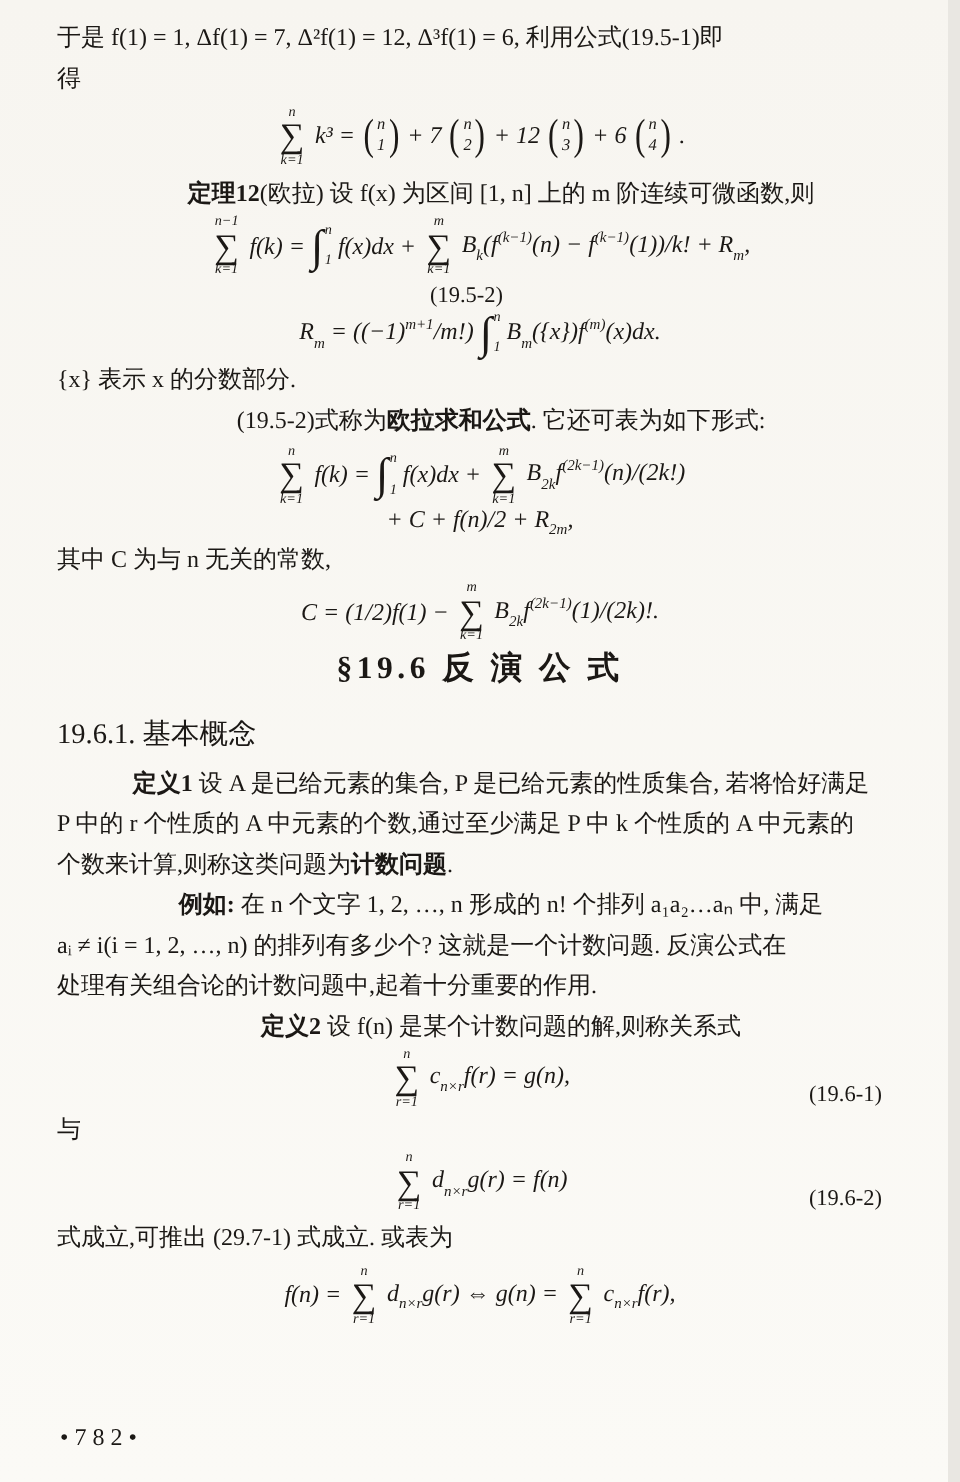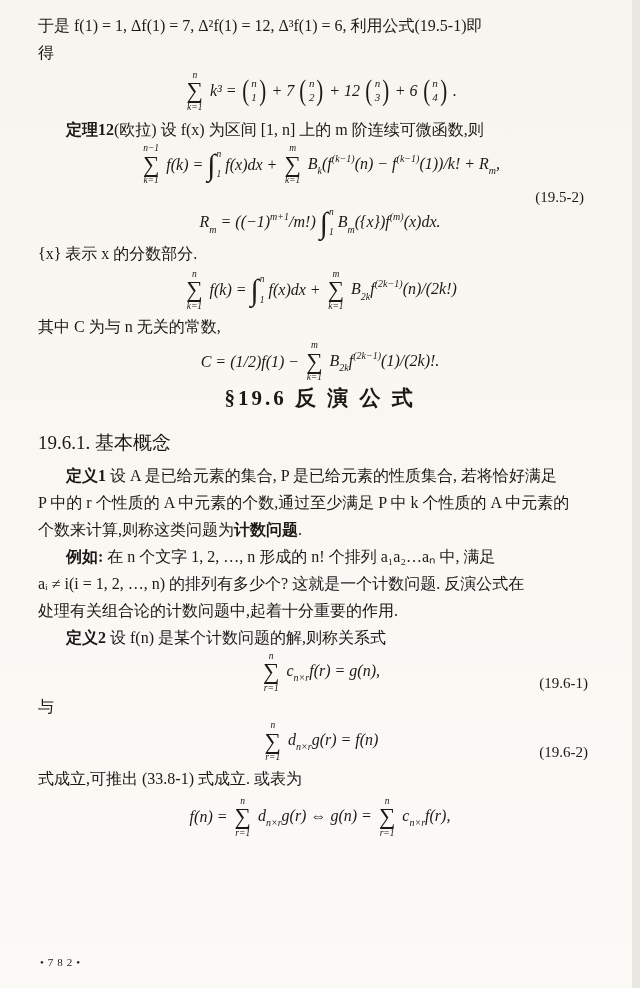--- a/index.html
+++ b/index.html
@@ -11,21 +11,21 @@
   .page{
     position:relative;
     width:632px;height:988px;
     box-sizing:border-box;
     padding:12px 30px 0 38px;
     background:linear-gradient(#f7f5f0,#fbfaf6);
     color:#1b1815;
     overflow:hidden;
   }
   .bline{font-size:16px;line-height:27px;white-space:nowrap;}
-  .indent{padding-left:28px;}
+  .indent{padding-left:28px;text-align:center;}
   .bd{font-weight:700;}
   .formula{
     display:flex;justify-content:center;align-items:center;
     font-size:16px;font-style:italic;position:relative;
     line-height:1.1;white-space:nowrap;
   }
   .mtx{margin:0 2px;white-space:pre;}
   .upright{font-style:normal;}
   .sum{display:inline-flex;flex-direction:column;align-items:center;line-height:1;margin:0 5px;}
   .sum .lim{font-size:9.5px;font-style:italic;line-height:1.1;}
@@ -33,27 +33,27 @@
   .intg{display:inline-flex;align-items:center;margin:0 2px;}
   .intg .isym{font-size:30px;font-style:normal;line-height:1;}
   .intg .ilims{display:inline-flex;flex-direction:column;justify-content:space-between;height:30px;font-size:9.5px;line-height:1;margin-left:1px;}
   .binom{display:inline-flex;align-items:center;margin:0 2px;}
   .binom .par{font-size:29px;font-style:normal;font-weight:400;line-height:.95;transform:scaleX(.72);}
   .binom .col{display:inline-flex;flex-direction:column;align-items:center;font-size:11px;line-height:1.25;margin:0 1px;}
   .formula sup{font-size:10px;position:relative;top:-1px;margin-top:14px;}
   .formula sub{font-size:10px;position:relative;bottom:-1px;}
   .txtsub{font-size:11px;vertical-align:sub;font-style:italic;}
   .flabel{position:absolute;right:14px;font-style:normal;font-size:15px;margin-top:22px;}
-  .eqlabel-line{text-align:right;font-size:15px;padding-right:18px;line-height:22px;}
+  .eqlabel-line{text-align:center;font-size:15px;padding-right:18px;line-height:22px;}
   .section-title{
     text-align:center;font-weight:700;font-size:21px;letter-spacing:3px;
     line-height:30px;
   }
   .subsection-title{font-size:19px;margin-top:16px;line-height:27px;}
-  .pageno{position:absolute;left:40px;bottom:20px;font-size:11px;letter-spacing:4px;}
+  .pageno{position:absolute;left:40px;bottom:20px;font-size:16px;letter-spacing:4px;}
   .sp6{height:6px;}.sp4{height:4px;}.sp2{height:2px;}
 </style>
 </head>
 <body>
 
 <div class="page">
 
   <div class="bline">于是 f(1) = 1, Δf(1) = 7, Δ²f(1) = 12, Δ³f(1) = 6, 利用公式(19.5-1)即</div>
   <div class="bline">得</div>
 
@@ -141,20 +141,23 @@
       <span class="ilims">
           <span>n</span>
           <span>1</span>
         </span>
     </span>
     <span class="mtx"><span>B</span><sub>m</sub><span>({x})f</span><sup>(m)</sup><span>(x)dx.</span></span>
   </div>
   <div class="sp2"></div>
 
   <div class="bline">{x} 表示 x 的分数部分.</div>
+  <div class="bline indent">
+    <span>(19.5-2)式称为</span><span class="bd">欧拉求和公式</span><span>. 它还可表为如下形式:</span>
+  </div>
   <div class="sp2"></div>
 
   <div class="formula">
     <span class="sum">
       <span class="lim">n</span>
       <span class="sig">∑</span>
       <span class="lim">k=1</span>
     </span>
     <span class="mtx">f(k) =</span>
     <span class="intg">
@@ -166,20 +169,23 @@
     </span>
     <span class="mtx">f(x)dx +</span>
     <span class="sum">
       <span class="lim">m</span>
       <span class="sig">∑</span>
       <span class="lim">k=1</span>
     </span>
     <span class="mtx"><span>B</span><sub>2k</sub><span>f</span><sup>(2k−1)</sup><span>(n)/(2k!)</span></span>
   </div>
 
+  <div class="formula">
+    <span class="mtx"><span>+ C + f(n)/2 + R</span><sub>2m</sub><span>,</span></span>
+  </div>
   <div class="sp2"></div>
 
   <div class="bline">其中 C 为与 n 无关的常数,</div>
 
   <div class="formula">
     <span class="mtx">C = (1/2)f(1) −</span>
     <span class="sum">
       <span class="lim">m</span>
       <span class="sig">∑</span>
       <span class="lim">k=1</span>
@@ -226,21 +232,21 @@
     <span class="sum">
       <span class="lim">n</span>
       <span class="sig">∑</span>
       <span class="lim">r=1</span>
     </span>
     <span class="mtx"><span>d</span><sub>n×r</sub><span>g(r) = f(n)</span></span>
     <span class="flabel">(19.6-2)</span>
   </div>
   <div class="sp2"></div>
 
-  <div class="bline">式成立,可推出 (33.8-1) 式成立. 或表为</div>
+  <div class="bline">式成立,可推出 (29.7-1) 式成立. 或表为</div>
   <div class="sp4"></div>
 
   <div class="formula">
     <span class="mtx">f(n) =</span>
     <span class="sum">
       <span class="lim">n</span>
       <span class="sig">∑</span>
       <span class="lim">r=1</span>
     </span>
     <span class="mtx"><span>d</span><sub>n×r</sub><span>g(r) ⇔ g(n) =</span></span>

